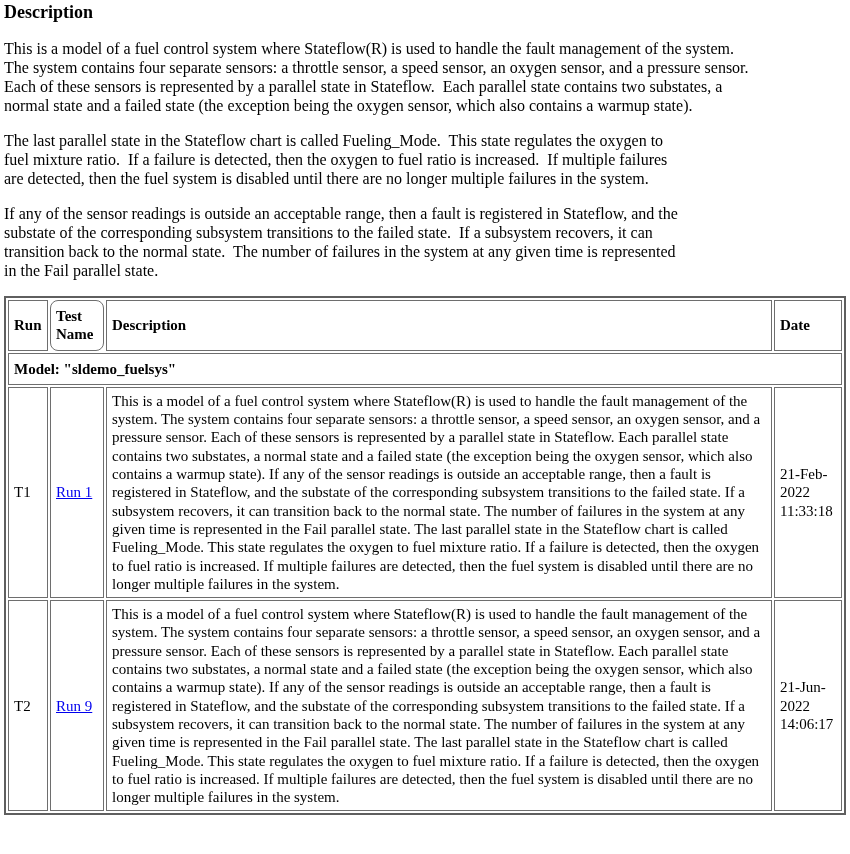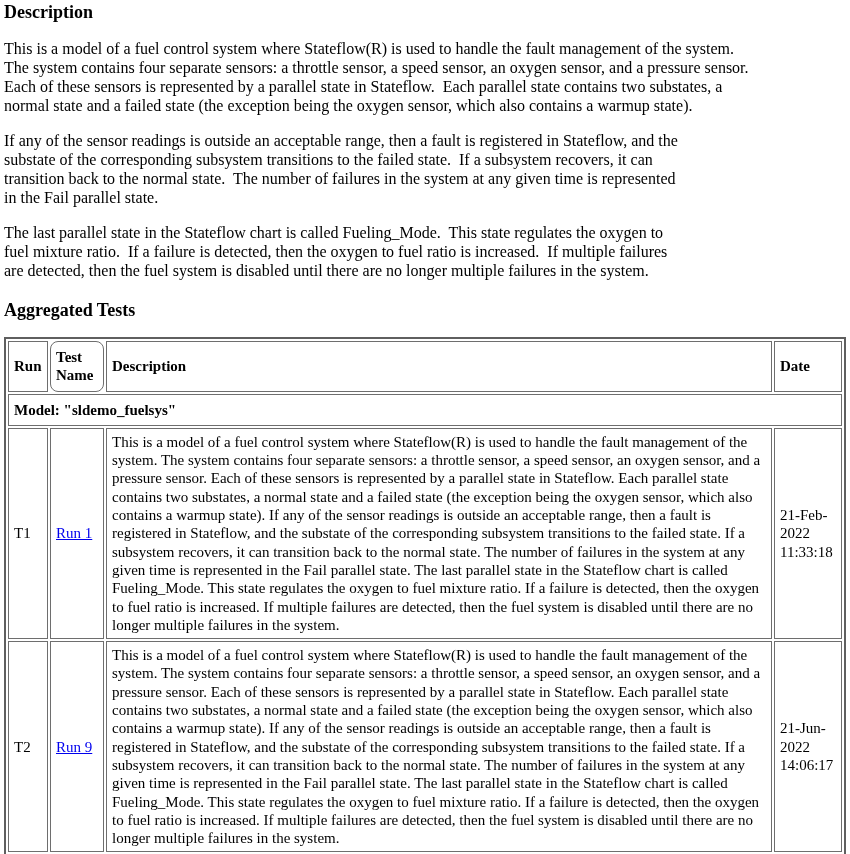--- a/index.html
+++ b/index.html
@@ -76,30 +76,29 @@
 
 <div class="page">
 
   <h3>Description</h3>
 
   <p class="para">This is a model of a fuel control system where Stateflow(R) is used to handle the fault management of the system.
 The system contains four separate sensors: a throttle sensor, a speed sensor, an oxygen sensor, and a pressure sensor.
 Each of these sensors is represented by a parallel state in Stateflow.  Each parallel state contains two substates, a
 normal state and a failed state (the exception being the oxygen sensor, which also contains a warmup state).</p>
 
+  <p class="para">The last parallel state in the Stateflow chart is called Fueling_Mode.  This state regulates the oxygen to
+fuel mixture ratio.  If a failure is detected, then the oxygen to fuel ratio is increased.  If multiple failures
+are detected, then the fuel system is disabled until there are no longer multiple failures in the system.</p>
+
   <p class="para">If any of the sensor readings is outside an acceptable range, then a fault is registered in Stateflow, and the
 substate of the corresponding subsystem transitions to the failed state.  If a subsystem recovers, it can
 transition back to the normal state.  The number of failures in the system at any given time is represented
 in the Fail parallel state.</p>
 
-  <p class="para">The last parallel state in the Stateflow chart is called Fueling_Mode.  This state regulates the oxygen to
-fuel mixture ratio.  If a failure is detected, then the oxygen to fuel ratio is increased.  If multiple failures
-are detected, then the fuel system is disabled until there are no longer multiple failures in the system.</p>
-
-  <h3 class="tests-heading">Aggregated Tests</h3>
 
   <table class="tests-table">
     <thead>
       <tr>
         <th class="col-run">Run</th>
         <th class="col-test">Test Name</th>
         <th>Description</th>
         <th class="col-date">Date</th>
       </tr>
     </thead>

